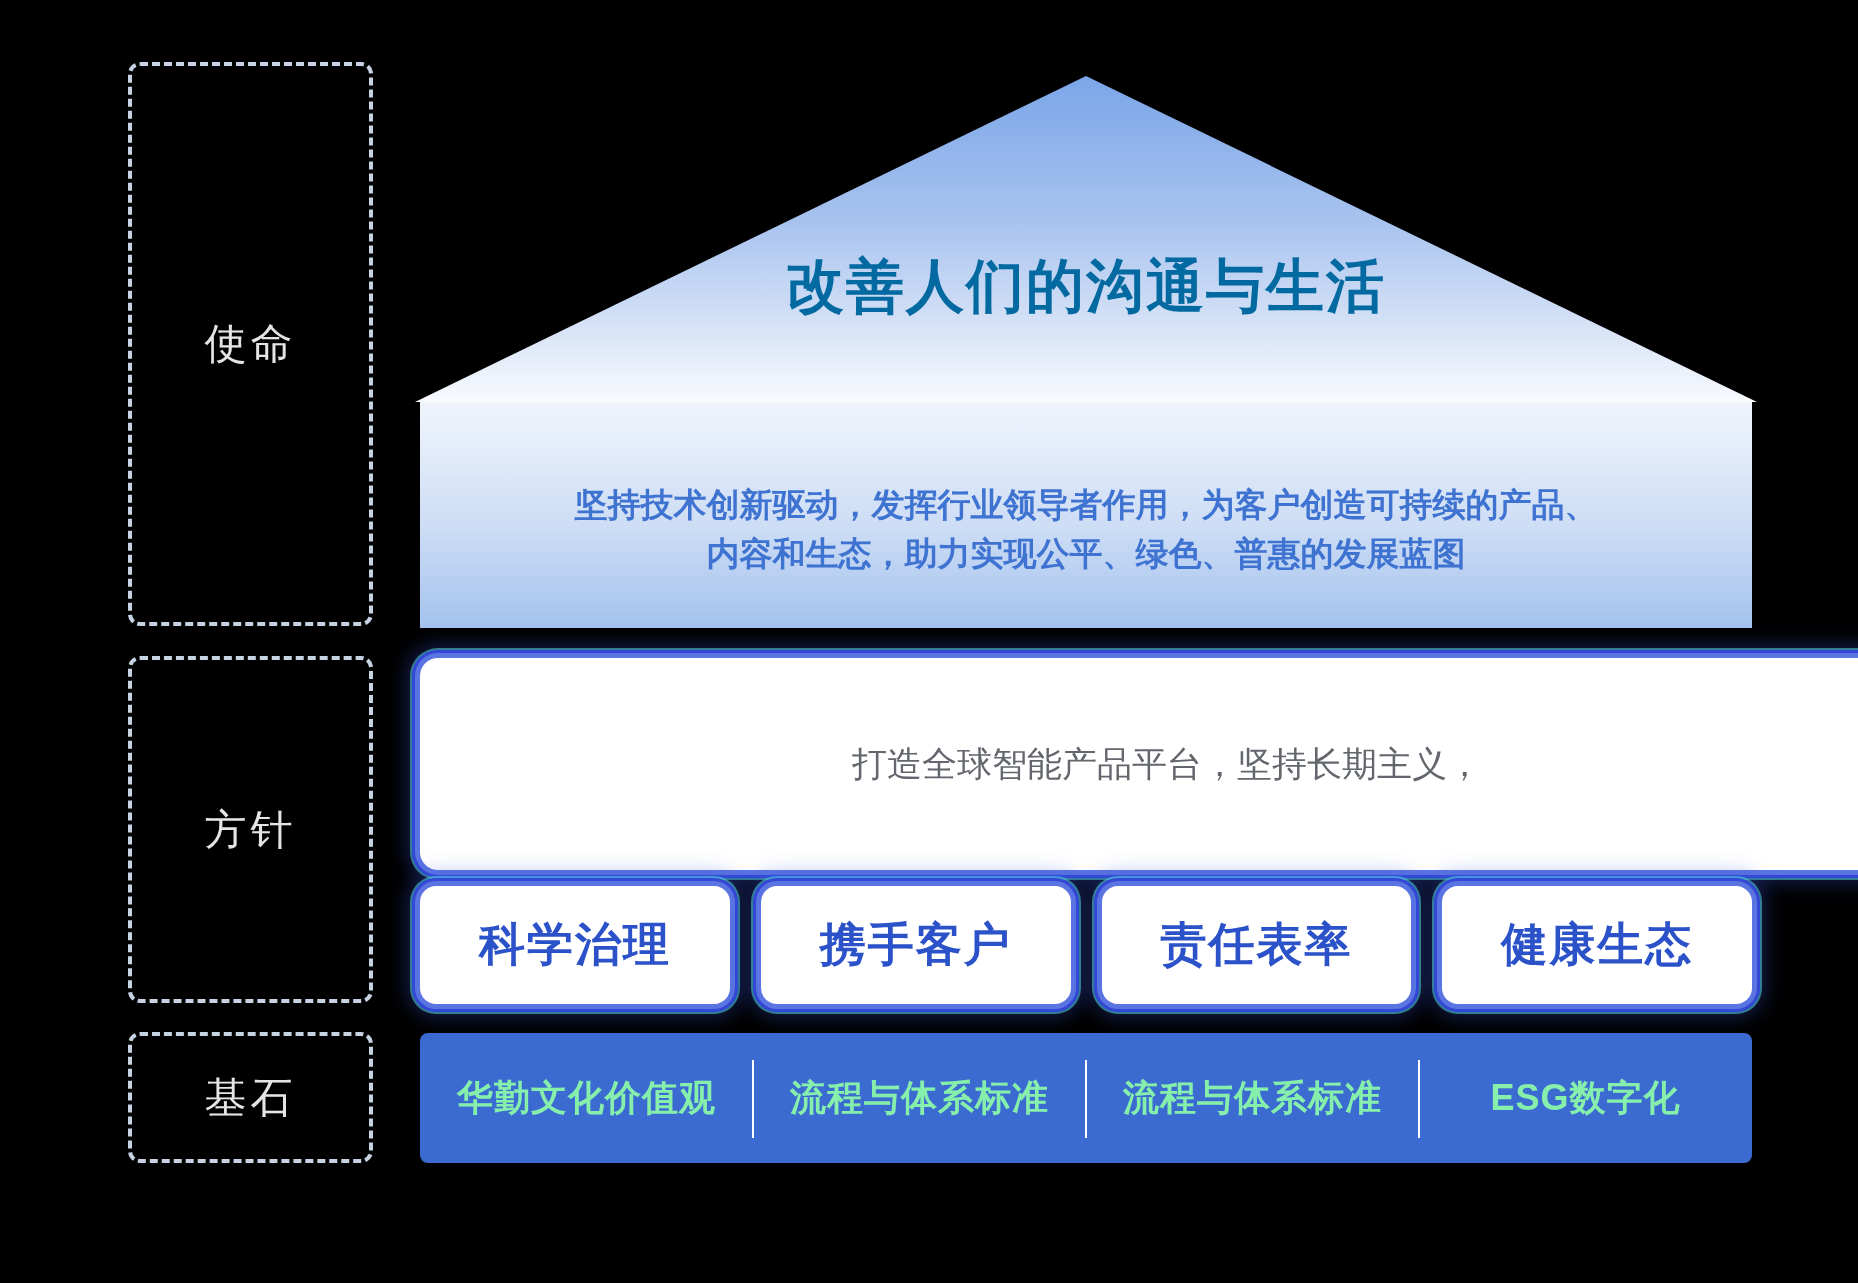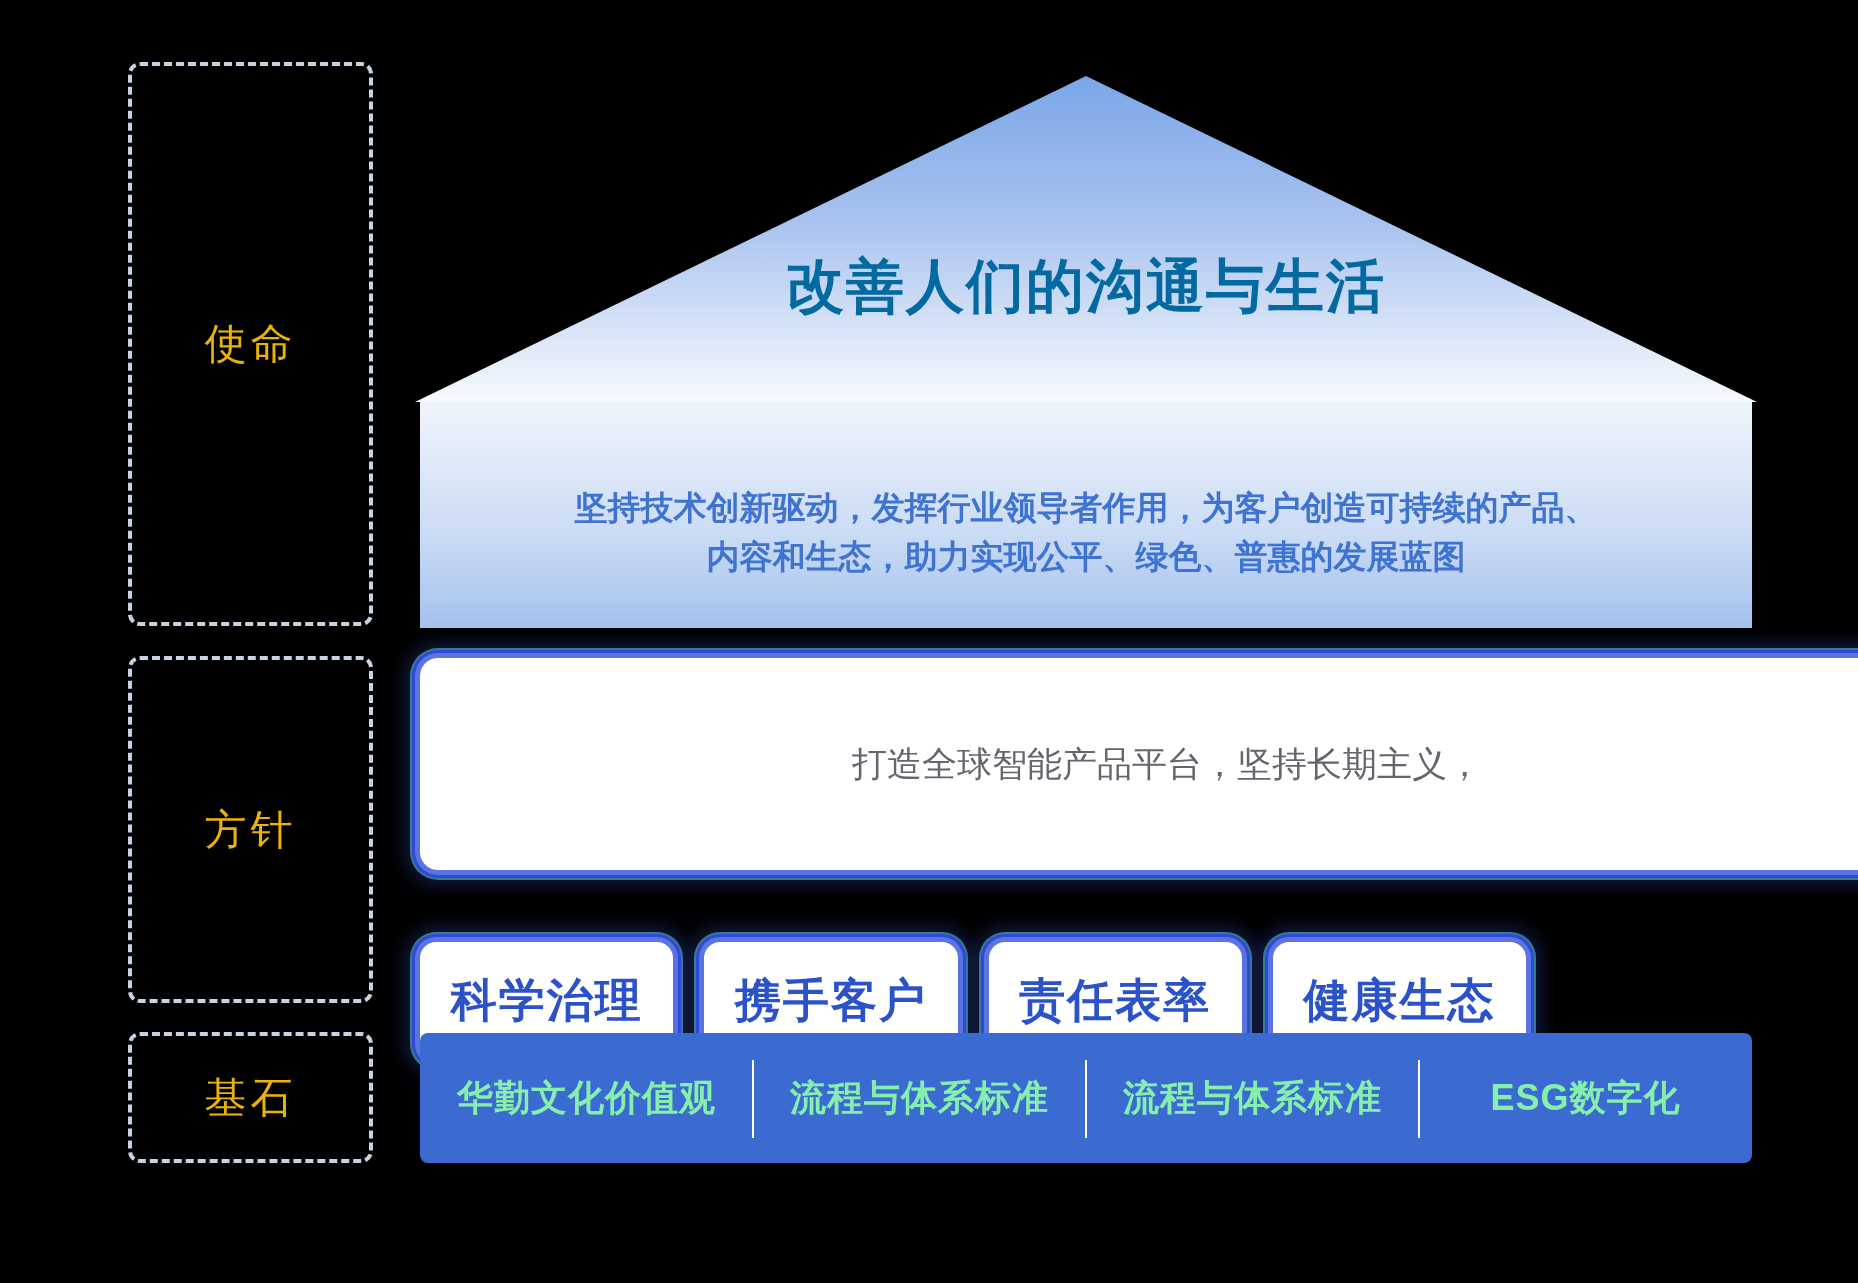--- a/index.html
+++ b/index.html
@@ -2,44 +2,44 @@
 <html><head>
 <meta charset="utf-8">
 <style>
   html,body{margin:0;padding:0;background:#000;}
   body{font-family:"Liberation Sans","DejaVu Sans",sans-serif;}
   .canvas{position:relative;width:1858px;height:1283px;background:#000;overflow:hidden;}
 
   
   .tier-box{position:absolute;left:128px;width:245px;border:4px dashed #c7d3e3;border-radius:12px;
             display:flex;align-items:center;justify-content:center;box-sizing:border-box;}
-  .tier-box .tier-label{color:#eab308;font-size:42px;letter-spacing:4px;font-weight:500;font-family:Liberation Serif, serif;}
+  .tier-box .tier-label{color:#e5e5e5;font-size:42px;letter-spacing:4px;font-weight:500;font-family:Liberation Serif, serif;}
   .tier-mission{top:62px;height:564px;}
   .tier-policy{top:656px;height:347px;}
   .tier-foundation{top:1032px;height:131px;}
 
   
   .roof-tri{position:absolute;left:415px;top:76px;width:1342px;height:326px;
             background:linear-gradient(180deg,#7aa6e8 0%,#a9c3ef 45%,#e2ebf9 85%,#f8fafe 100%);
             -webkit-clip-path:polygon(50% 0,100% 100%,0 100%);clip-path:polygon(50% 0,100% 100%,0 100%);}
   .roof-title{position:absolute;left:415px;top:248px;width:1342px;text-align:center;
               color:#0369a1;font-size:58px;font-weight:bold;letter-spacing:2px;}
   .roof-base{position:absolute;left:420px;top:402px;width:1332px;height:226px;
              background:linear-gradient(180deg,#f0f5fc 0%,#cdddf5 55%,#a4c2ee 100%);
-             display:flex;flex-direction:column;align-items:center;justify-content:center;padding-top:36px;box-sizing:border-box;}
+             display:flex;flex-direction:column;align-items:center;justify-content:center;padding-top:36px;box-sizing:border-box;font-family:Liberation Mono, monospace;}
   .roof-sub{color:#3f73d1;font-size:33px;font-weight:bold;line-height:1.48;text-align:center;}
 
   
   .glow-card{background:#ffffff;border-radius:18px;
              box-shadow:0 0 0 5px #5a74e2,0 0 0 8px #3348d6,0 0 0 10px rgba(80,215,225,0.55),0 0 20px 13px rgba(60,90,220,0.35);}
   .statement-card{position:absolute;left:420px;top:658px;width:1494px;height:212px;
                   display:flex;flex-direction:row;align-items:center;justify-content:center;box-sizing:border-box;}
   .statement-line{color:#63676d;font-size:35px;font-weight:500;line-height:1.55;text-align:center;}
 
-  .pillar-row{position:absolute;left:420px;top:942px;width:1106px;height:118px;
+  .pillar-row{position:absolute;left:420px;top:886px;width:1332px;height:118px;
               display:grid;grid-template-columns:repeat(4,1fr);grid-gap:14px;gap:31px;}
   .pillar-card{display:flex;align-items:center;justify-content:center;border-radius:16px;}
   .pillar-label{color:#2c52c9;font-size:46px;font-weight:bold;letter-spacing:2px;}
 
   
   .foundation-bar{position:absolute;left:420px;top:1033px;width:1332px;height:130px;background:#3b6bd1;
                   border-radius:8px;display:grid;grid-template-columns:repeat(4,1fr);}
   .foundation-cell{display:flex;align-items:center;justify-content:center;position:relative;}
   .foundation-text{color:#86efac;font-size:36px;font-weight:bold;letter-spacing:1px;}
   .foundation-divider{position:absolute;right:-1px;top:21%;height:60%;width:2px;background:#ffffff;}

